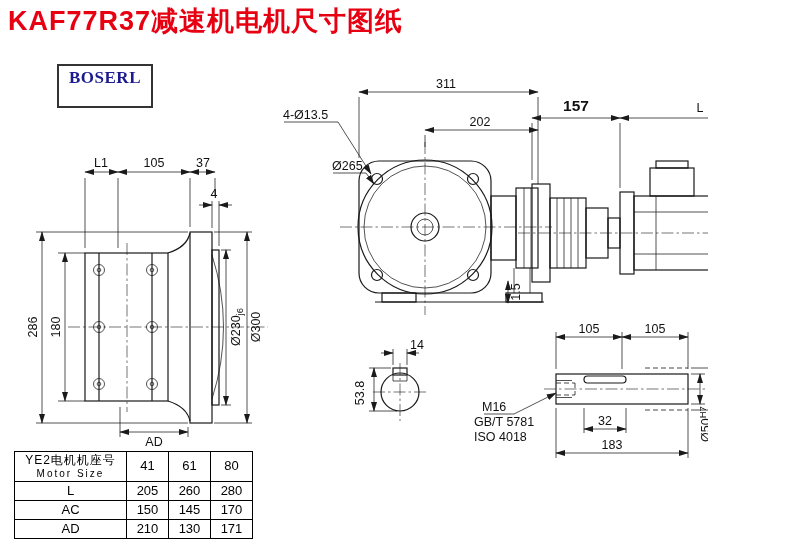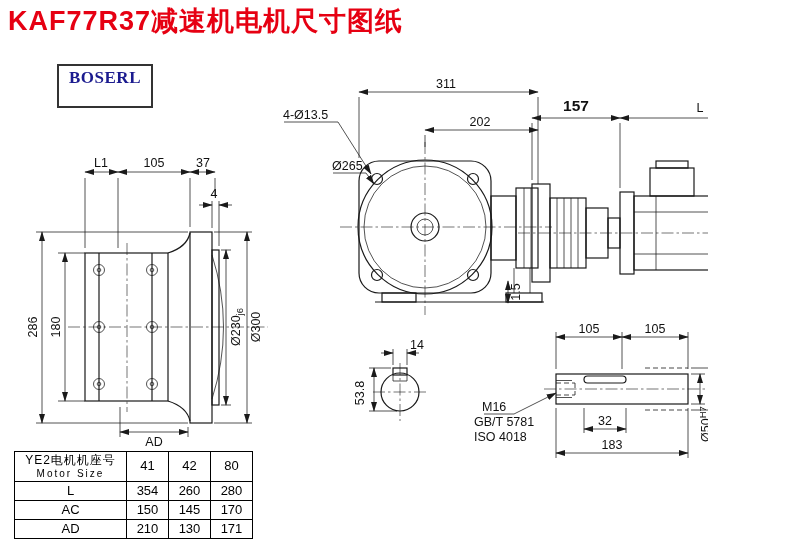--- a/index.html
+++ b/index.html
@@ -262,26 +262,26 @@
   </svg>
 
   <table class="size-table">
     <tbody>
       <tr class="hdr">
         <th class="first">
           <div class="cn">YE2电机机座号</div>
           <div class="en">Motor Size</div>
         </th>
         <th class="num">41</th>
-        <th class="num">42</th>
+        <th class="num">61</th>
         <th class="num">80</th>
       </tr>
       <tr class="row">
         <td class="first">L</td>
-        <td class="num">354</td>
+        <td class="num">205</td>
         <td class="num">260</td>
         <td class="num">280</td>
       </tr>
       <tr class="row">
         <td class="first">AC</td>
         <td class="num">150</td>
         <td class="num">145</td>
         <td class="num">170</td>
       </tr>
       <tr class="row">

